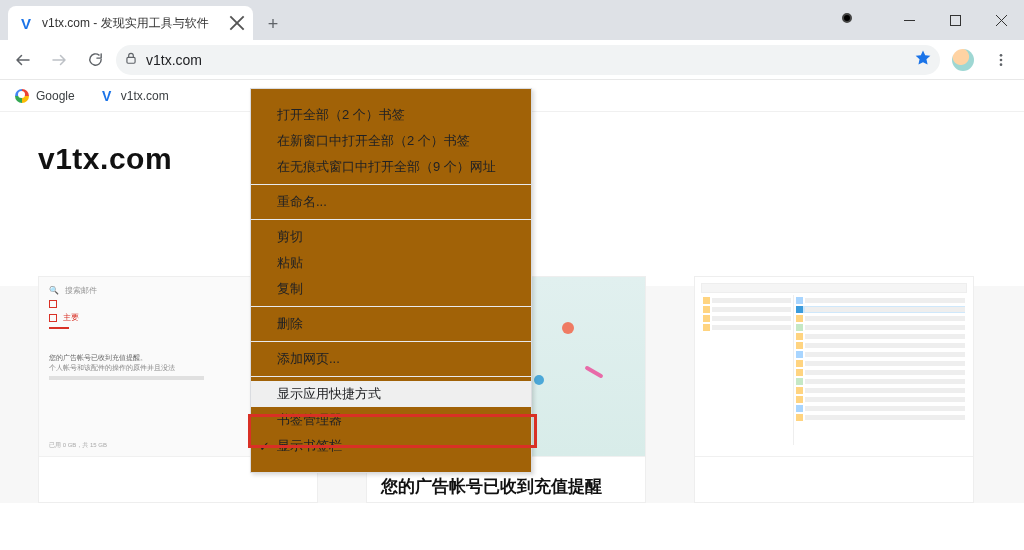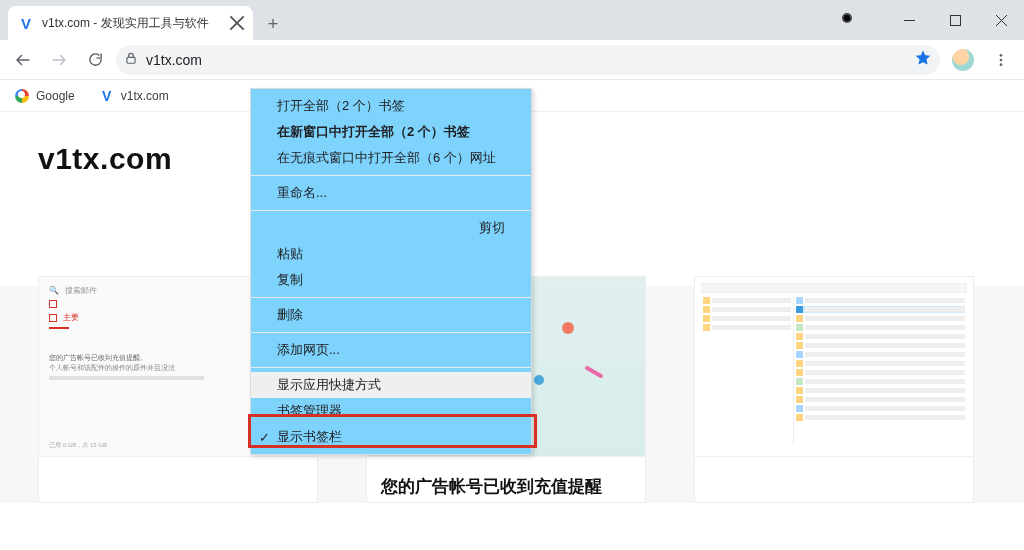--- a/index.html
+++ b/index.html
@@ -160,22 +160,22 @@
   .thumb.fm .line .sq { width:7px;height:7px;background:#ffd480; }
   .thumb.fm .line .sq.b { background:#a8d5ff; }
   .thumb.fm .line .sq.g { background:#c5e8c5; }
   .thumb.fm .line .sq.hl { background:#3a9bdc; }
   .thumb.fm .line .tx { flex:1; height:5px; background:#eee; }
   .thumb.fm .line.sel { background:#cfe8fb; }
 
   
   .context-menu {
     position: absolute; top: 88px; left: 250px; width: 282px;
-    background: #7dd3fc; border: 1px solid #dadce0; box-shadow: 2px 2px 4px rgba(0,0,0,.15);
-    z-index: 50; font-size: 13px; color: #202124; padding: 4px 0;
+    background: #a16207; border: 1px solid #dadce0; box-shadow: 2px 2px 4px rgba(0,0,0,.15);
+    z-index: 50; font-size: 13px; color: #202124; padding: 13px 0;
   }
   .context-menu .mi {
     height: 26px; display: flex; align-items: center; padding: 0 26px;
     cursor: default; white-space: nowrap;
   }
   .context-menu .mi.selected { background: #efefef; }
   .context-menu .mi .check {
     position: absolute; left: 8px; font-size: 13px; color: #202124;
   }
   .context-menu .sep { height: 1px; background: #e8eaed; margin: 4px 0; }
@@ -393,32 +393,32 @@
         </div>
       </div>
     </div>
   </div>
 </div>
 
 <div class="context-menu" id="ctx">
     <div class="mi" style="position: relative;">
       <span>打开全部（2 个）书签</span>
     </div>
-    <div class="mi" style="position: relative; font-weight: bold;">
+    <div class="mi" style="position: relative;">
       <span>在新窗口中打开全部（2 个）书签</span>
     </div>
     <div class="mi" style="position: relative;">
-      <span>在无痕式窗口中打开全部（6 个）网址</span>
+      <span>在无痕式窗口中打开全部（9 个）网址</span>
     </div>
     <div class="sep"></div>
     <div class="mi" style="position: relative;">
       <span>重命名...</span>
     </div>
     <div class="sep"></div>
-    <div class="mi" style="position: relative; justify-content: flex-end;">
+    <div class="mi" style="position: relative;">
       <span>剪切</span>
     </div>
     <div class="mi" style="position: relative;">
       <span>粘贴</span>
     </div>
     <div class="mi" style="position: relative;">
       <span>复制</span>
     </div>
     <div class="sep"></div>
     <div class="mi" style="position: relative;">

